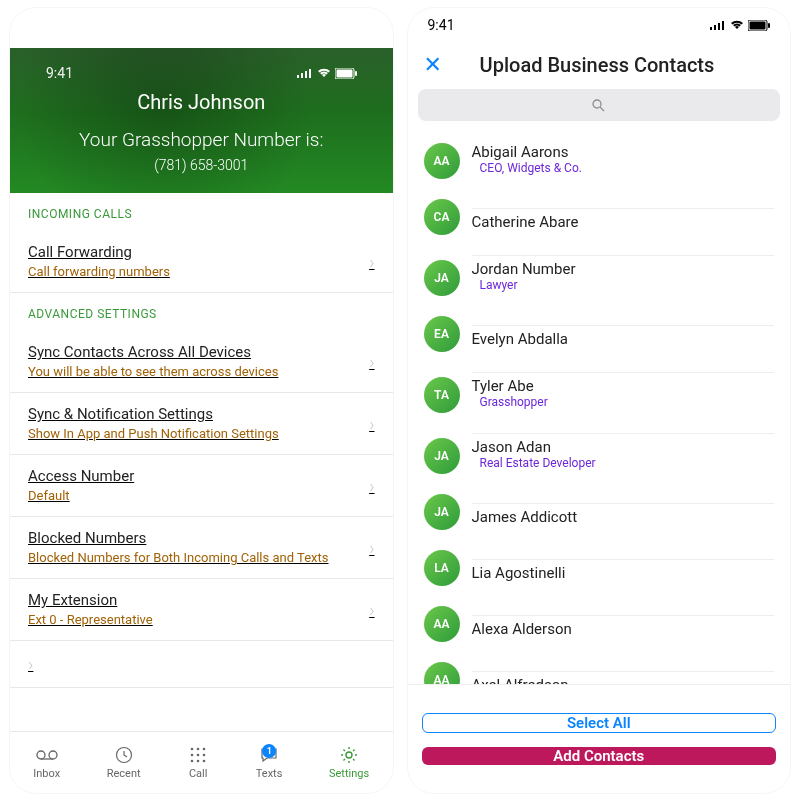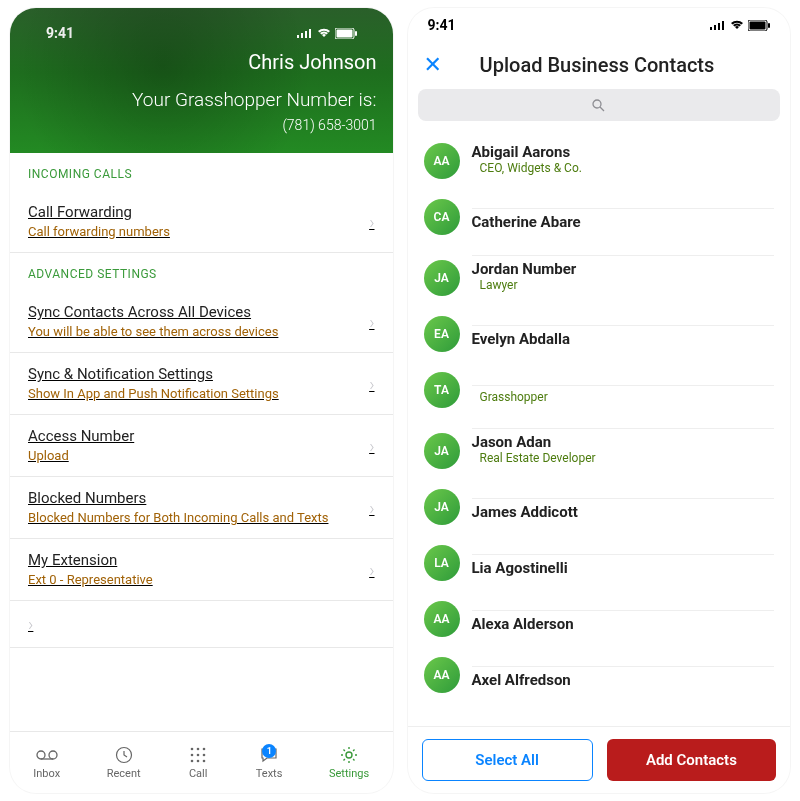--- a/index.html
+++ b/index.html
@@ -1,21 +1,21 @@
 <!DOCTYPE html>
 <html><head>
 <meta charset="utf-8">
 <style>
 *{box-sizing:border-box;margin:0;padding:0;font-family:-apple-system,BlinkMacSystemFont,"Segoe UI",Roboto,Helvetica,Arial,sans-serif;}
 body{background:#fff;width:800px;height:801px;display:flex;gap:15px;padding:8px 10px;}
 .phone{flex:1;background:#fff;border-radius:26px;overflow:hidden;display:flex;flex-direction:column;box-shadow:0 0 0 1px rgba(0,0,0,.04);}
-.statusbar{height:34px;display:flex;align-items:center;justify-content:space-between;padding:0 20px;font-size:14px;font-weight:700;}
+.statusbar{height:34px;display:flex;align-items:center;justify-content:space-between;padding:0 20px;font-size:14px;font-weight:400;}
 .statusbar.dark{color:#fff;}
 .sb-right{display:flex;gap:4px;align-items:center;}
-.header-green{background:linear-gradient(180deg,#2a5f2a 0%,#1e6e1e 45%,#238a23 100%);color:#fff;text-align:right;padding:8px 16px 20px;position:relative;}
+.header-green{background:linear-gradient(180deg,#2a5f2a 0%,#1e6e1e 45%,#238a23 100%);color:#fff;text-align:center;padding:8px 16px 20px;position:relative;margin-top:40px;}
 .header-green::before{content:"";position:absolute;inset:0;background:radial-gradient(circle at 40% 40%,rgba(0,0,0,.25),transparent 60%);pointer-events:none;}
 .username{font-size:20px;font-weight:400;margin-bottom:14px;position:relative;}
 .phone-label{font-size:19px;font-weight:300;margin-bottom:6px;position:relative;}
 .phone-num{font-size:14px;font-weight:300;position:relative;}
 .section-header{font-size:12px;font-weight:400;color:#3a9a3a;letter-spacing:.5px;padding:14px 18px 10px;text-transform:uppercase;}
 .row{padding:12px 18px 13px;border-bottom:1px solid #e8e8e8;display:flex;align-items:center;justify-content:space-between;cursor:pointer;text-decoration:underline;}
 .row-body{flex:1;}
 .row-title{font-size:15px;color:#222;margin-bottom:3px;}
 .row-sub{font-size:13px;color:#a16207;}
 .chev{color:#c7c7cc;font-size:18px;font-weight:300;}
@@ -26,26 +26,26 @@
 .badge{position:absolute;top:-2px;right:6px;background:#0a84ff;color:#fff;font-size:9px;border-radius:7px;min-width:14px;height:14px;display:flex;align-items:center;justify-content:center;font-weight:600;}
 .header-upload{display:flex;align-items:center;padding:10px 16px 12px;}
 .close-x{color:#0a84ff;font-size:22px;font-weight:300;cursor:pointer;}
 .upload-title{flex:1;text-align:center;font-size:20px;font-weight:500;color:#222;margin-right:22px;}
 .searchbar{margin:0 10px 6px;background:#eaeaec;border-radius:8px;height:32px;display:flex;align-items:center;justify-content:center;color:#8e8e93;font-size:14px;}
 .contacts{flex:1;overflow:hidden;padding:2px 0;}
 .contact{display:flex;align-items:flex-end;padding:10px 16px;cursor:pointer;}
 .contact + .contact .cbody{border-top:1px solid #eee;}
 .avatar{width:36px;height:36px;border-radius:50%;background:linear-gradient(135deg,#6bc84a,#2e9b3a);color:#fff;display:flex;align-items:center;justify-content:center;font-size:12px;font-weight:600;margin-right:12px;flex-shrink:0;}
 .cbody{flex:1;padding:4px 0;}
-.cname{font-size:15px;color:#222;font-weight:700;}
-.crole{font-size:12px;color:#4d7c0f;padding-left:8px;}
-.bottombar{padding:12px 14px;display:flex;gap:14px;border-top:1px solid #eee;}
+.cname{font-size:15px;color:#222;font-weight:400;}
+.crole{font-size:12px;color:#6d28d9;padding-left:8px;}
+.bottombar{padding:28px 14px;display:flex;gap:14px;border-top:1px solid #eee;flex-direction:column;}
 .btn{flex:1;height:42px;border-radius:6px;display:flex;align-items:center;justify-content:center;font-size:15px;font-weight:600;cursor:pointer;}
 .btn-outline{border:1.5px solid #0a84ff;color:#0a84ff;background:#fff;}
-.btn-fill{background:#b91c1c;color:#fff;}
+.btn-fill{background:#be185d;color:#fff;}
 .scrollarea{flex:1;overflow:hidden;}
 svg{display:block;}
 </style>
 </head>
 <body>
 
 <div class="phone">
   <div class="header-green">
     <div class="statusbar dark">
       <span>9:41</span>
@@ -96,21 +96,21 @@
       <div class="row-body">
         <div class="row-title">Sync &amp; Notification Settings</div>
         <div class="row-sub">Show In App and Push Notification Settings</div>
       </div>
       <span class="chev">›</span>
     </div>
 
     <div class="row">
       <div class="row-body">
         <div class="row-title">Access Number</div>
-        <div class="row-sub">Upload</div>
+        <div class="row-sub">Default</div>
       </div>
       <span class="chev">›</span>
     </div>
 
     <div class="row">
       <div class="row-body">
         <div class="row-title">Blocked Numbers</div>
         <div class="row-sub">Blocked Numbers for Both Incoming Calls and Texts</div>
       </div>
       <span class="chev">›</span>
@@ -242,20 +242,21 @@
       </div>
       <div class="contact">
         <div class="avatar">EA</div>
         <div class="cbody">
           <div class="cname">Evelyn Abdalla</div>
         </div>
       </div>
       <div class="contact">
         <div class="avatar">TA</div>
         <div class="cbody">
+          <div class="cname">Tyler Abe</div>
           <div class="crole">Grasshopper</div>
         </div>
       </div>
       <div class="contact">
         <div class="avatar">JA</div>
         <div class="cbody">
           <div class="cname">Jason Adan</div>
           <div class="crole">Real Estate Developer</div>
         </div>
       </div>

